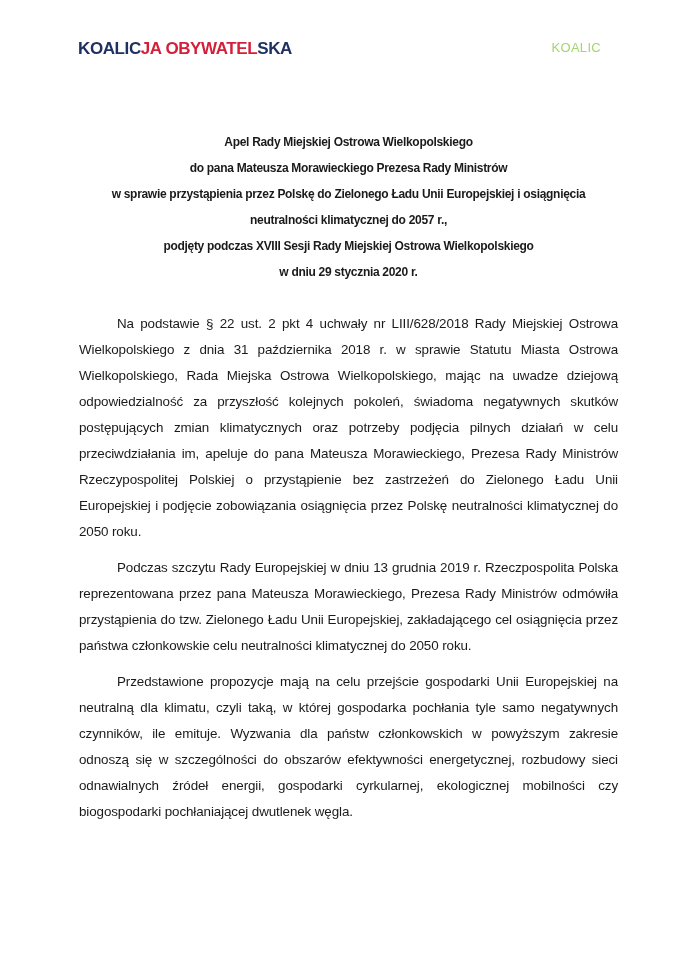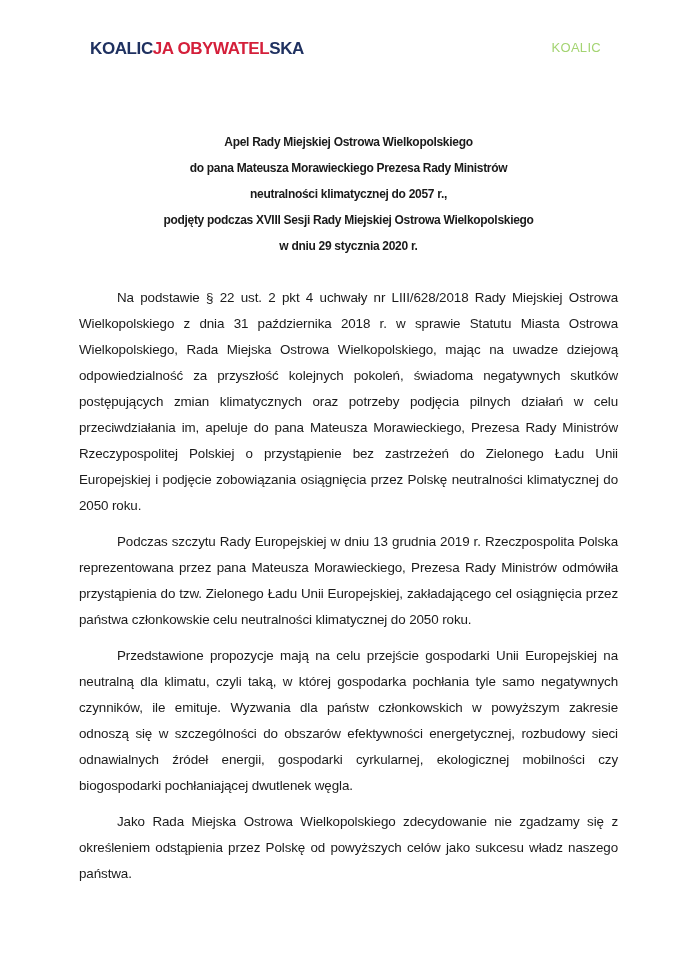--- a/index.html
+++ b/index.html
@@ -12,21 +12,21 @@
     width: 679px;
     height: 960px;
     margin: 0 auto;
     background: #ffffff;
     overflow: hidden;
     font-family: "Liberation Sans", sans-serif;
     color: #1a1a1a;
   }
   .logo {
     position: absolute;
-    left: 90px;
+    left: 78px;
     top: 39px;
     font-size: 17px;
     font-weight: 700;
     letter-spacing: -0.4px;
     white-space: nowrap;
     line-height: 19px;
   }
   .projekt {
     position: absolute;
     right: 78px;
@@ -72,26 +72,26 @@
 
   <div class="logo"><span style="color: rgb(31, 49, 96);">KOALIC</span><span style="color: rgb(212, 31, 58);">JA </span><span style="color: rgb(212, 31, 58);">OBYWATEL</span><span style="color: rgb(31, 49, 96);">SKA</span></div>
 
   <div class="projekt" style="color: rgb(164, 212, 114);">KOALIC</div>
 
   <div class="content">
 
     <div class="title">
       <div class="title-line">Apel Rady Miejskiej Ostrowa Wielkopolskiego</div>
       <div class="title-line">do pana Mateusza Morawieckiego Prezesa Rady Ministrów</div>
+      <div class="title-line">w sprawie przystąpienia przez Polskę do Zielonego Ładu Unii Europejskiej i osiągnięcia</div>
       <div class="title-line">neutralności klimatycznej do 2057 r.,</div>
       <div class="title-line">podjęty podczas XVIII Sesji Rady Miejskiej Ostrowa Wielkopolskiego</div>
       <div class="title-line">w dniu 29 stycznia 2020 r.</div>
     </div>
 
     <div class="bodytext">
       <p>Na podstawie § 22 ust. 2 pkt 4 uchwały nr LIII/628/2018 Rady Miejskiej Ostrowa Wielkopolskiego z dnia 31 października 2018 r. w sprawie Statutu Miasta Ostrowa Wielkopolskiego, Rada Miejska Ostrowa Wielkopolskiego, mając na uwadze dziejową odpowiedzialność za przyszłość kolejnych pokoleń, świadoma negatywnych skutków postępujących zmian klimatycznych oraz potrzeby podjęcia pilnych działań w celu przeciwdziałania im, apeluje do pana Mateusza Morawieckiego, Prezesa Rady Ministrów Rzeczypospolitej Polskiej o przystąpienie bez zastrzeżeń do Zielonego Ładu Unii Europejskiej i podjęcie zobowiązania osiągnięcia przez Polskę neutralności klimatycznej do 2050 roku.</p>
       <p>Podczas szczytu Rady Europejskiej w dniu 13 grudnia 2019 r. Rzeczpospolita Polska reprezentowana przez pana Mateusza Morawieckiego, Prezesa Rady Ministrów odmówiła przystąpienia do tzw. Zielonego Ładu Unii Europejskiej, zakładającego cel osiągnięcia przez państwa członkowskie celu neutralności klimatycznej do 2050 roku.</p>
       <p>Przedstawione propozycje mają na celu przejście gospodarki Unii Europejskiej na neutralną dla klimatu, czyli taką, w której gospodarka pochłania tyle samo negatywnych czynników, ile emituje. Wyzwania dla państw członkowskich w powyższym zakresie odnoszą się w szczególności do obszarów efektywności energetycznej, rozbudowy sieci odnawialnych źródeł energii, gospodarki cyrkularnej, ekologicznej mobilności czy biogospodarki pochłaniającej dwutlenek węgla.</p>
-      <p>Jako Rada Miejska Ostrowa Wielkopolskiego zdecydowanie nie zgadzamy się z określeniem odstąpienia przez Polskę od powyższych celów jako sukcesu władz naszego państwa.</p>
     </div>
 
   </div>
 </div>
 
 </body></html>

